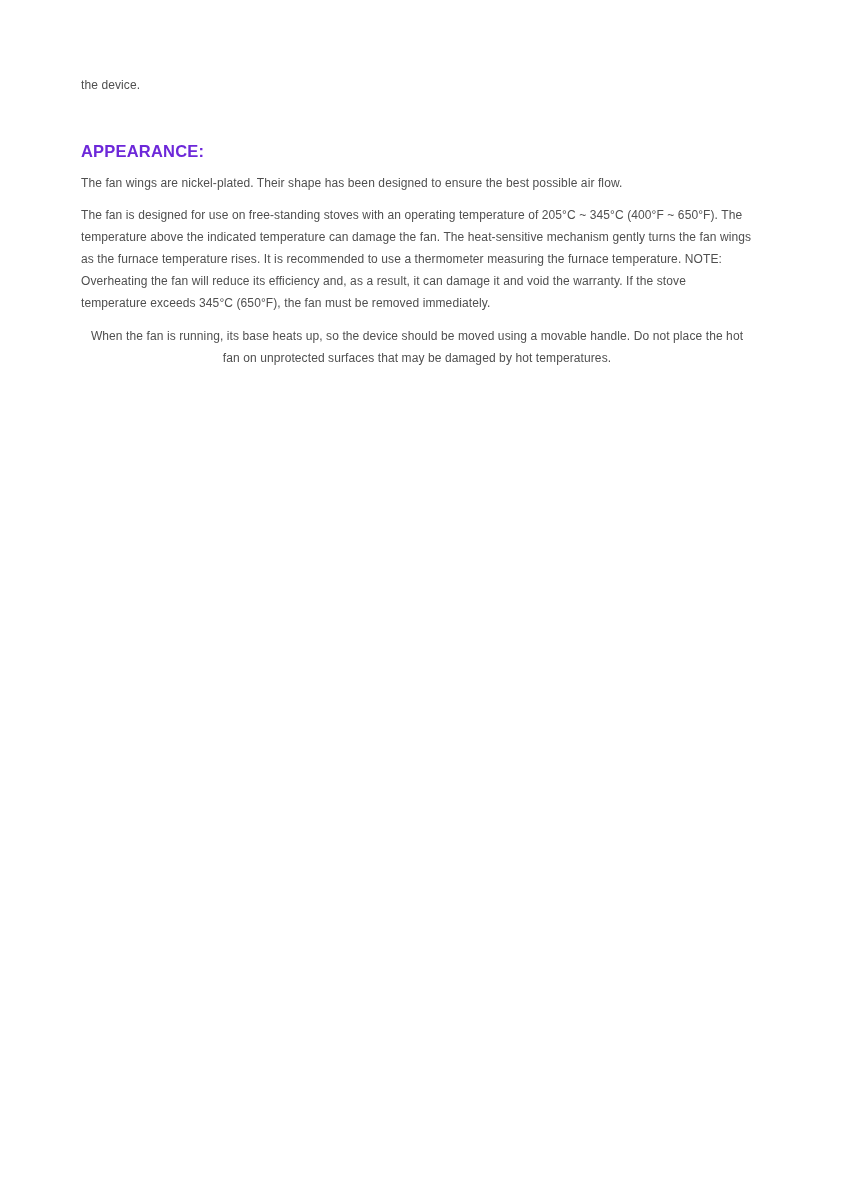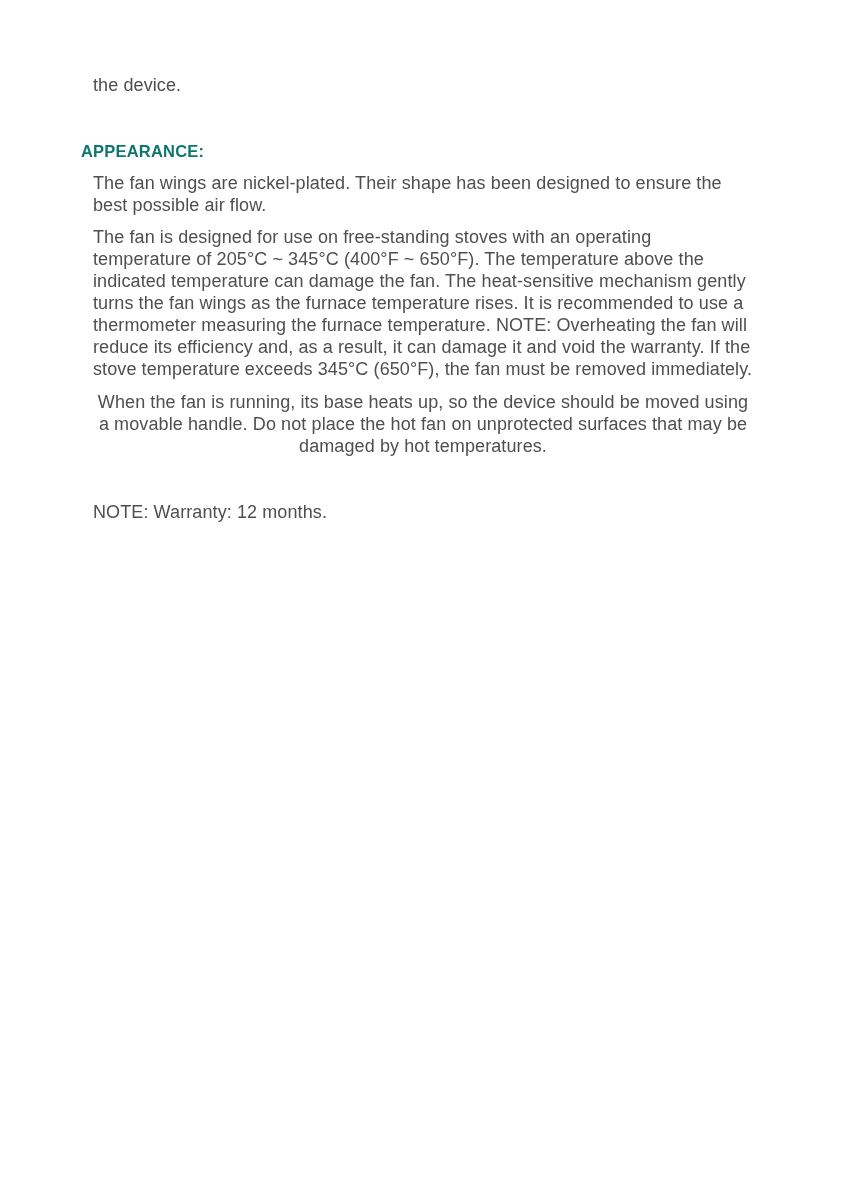--- a/index.html
+++ b/index.html
@@ -18,31 +18,30 @@
     overflow: hidden;
   }
   .content {
     width: 672px;
   }
   p, h2 {
     margin: 0;
     padding: 0;
   }
   .body-text {
-    font-size: 18px;
+    font-size: 12px;
     line-height: 22px;
     color: #4f4f4f;
     letter-spacing: 0.1px;
-    margin-left: 12px;
   }
   .heading {
     font-size: 16.5px;
     line-height: 22px;
     font-weight: 700;
-    color: #0f766e;
+    color: #6d28d9;
     letter-spacing: 0.2px;
   }
   .continuation {
     margin-top: 0;
   }
   .heading-appearance {
     margin-top: 44px;
   }
   .para-after-heading {
     margin-top: 10px;
@@ -69,16 +68,15 @@
     <section>
       <h2 class="heading heading-appearance">APPEARANCE:</h2>
       <p class="body-text para-after-heading">The fan wings are nickel-plated. Their shape has been designed to ensure the best possible air flow.</p>
     </section>
 
     <section>
       <p class="body-text para-after-heading">The fan is designed for use on free-standing stoves with an operating temperature of 205°C ~ 345°C (400°F ~ 650°F). The temperature above the indicated temperature can damage the fan. The heat-sensitive mechanism gently turns the fan wings as the furnace temperature rises. It is recommended to use a thermometer measuring the furnace temperature. NOTE: Overheating the fan will reduce its efficiency and, as a result, it can damage it and void the warranty. If the stove temperature exceeds 345°C (650°F), the fan must be removed immediately.</p>
       <p class="body-text para-follow">When the fan is running, its base heats up, so the device should be moved using a movable handle. Do not place the hot fan on unprotected surfaces that may be damaged by hot temperatures.</p>
     </section>
 
-    <p class="body-text note">NOTE: Warranty: 12 months.</p>
 
   </div>
 </div>
 
 </body></html>

